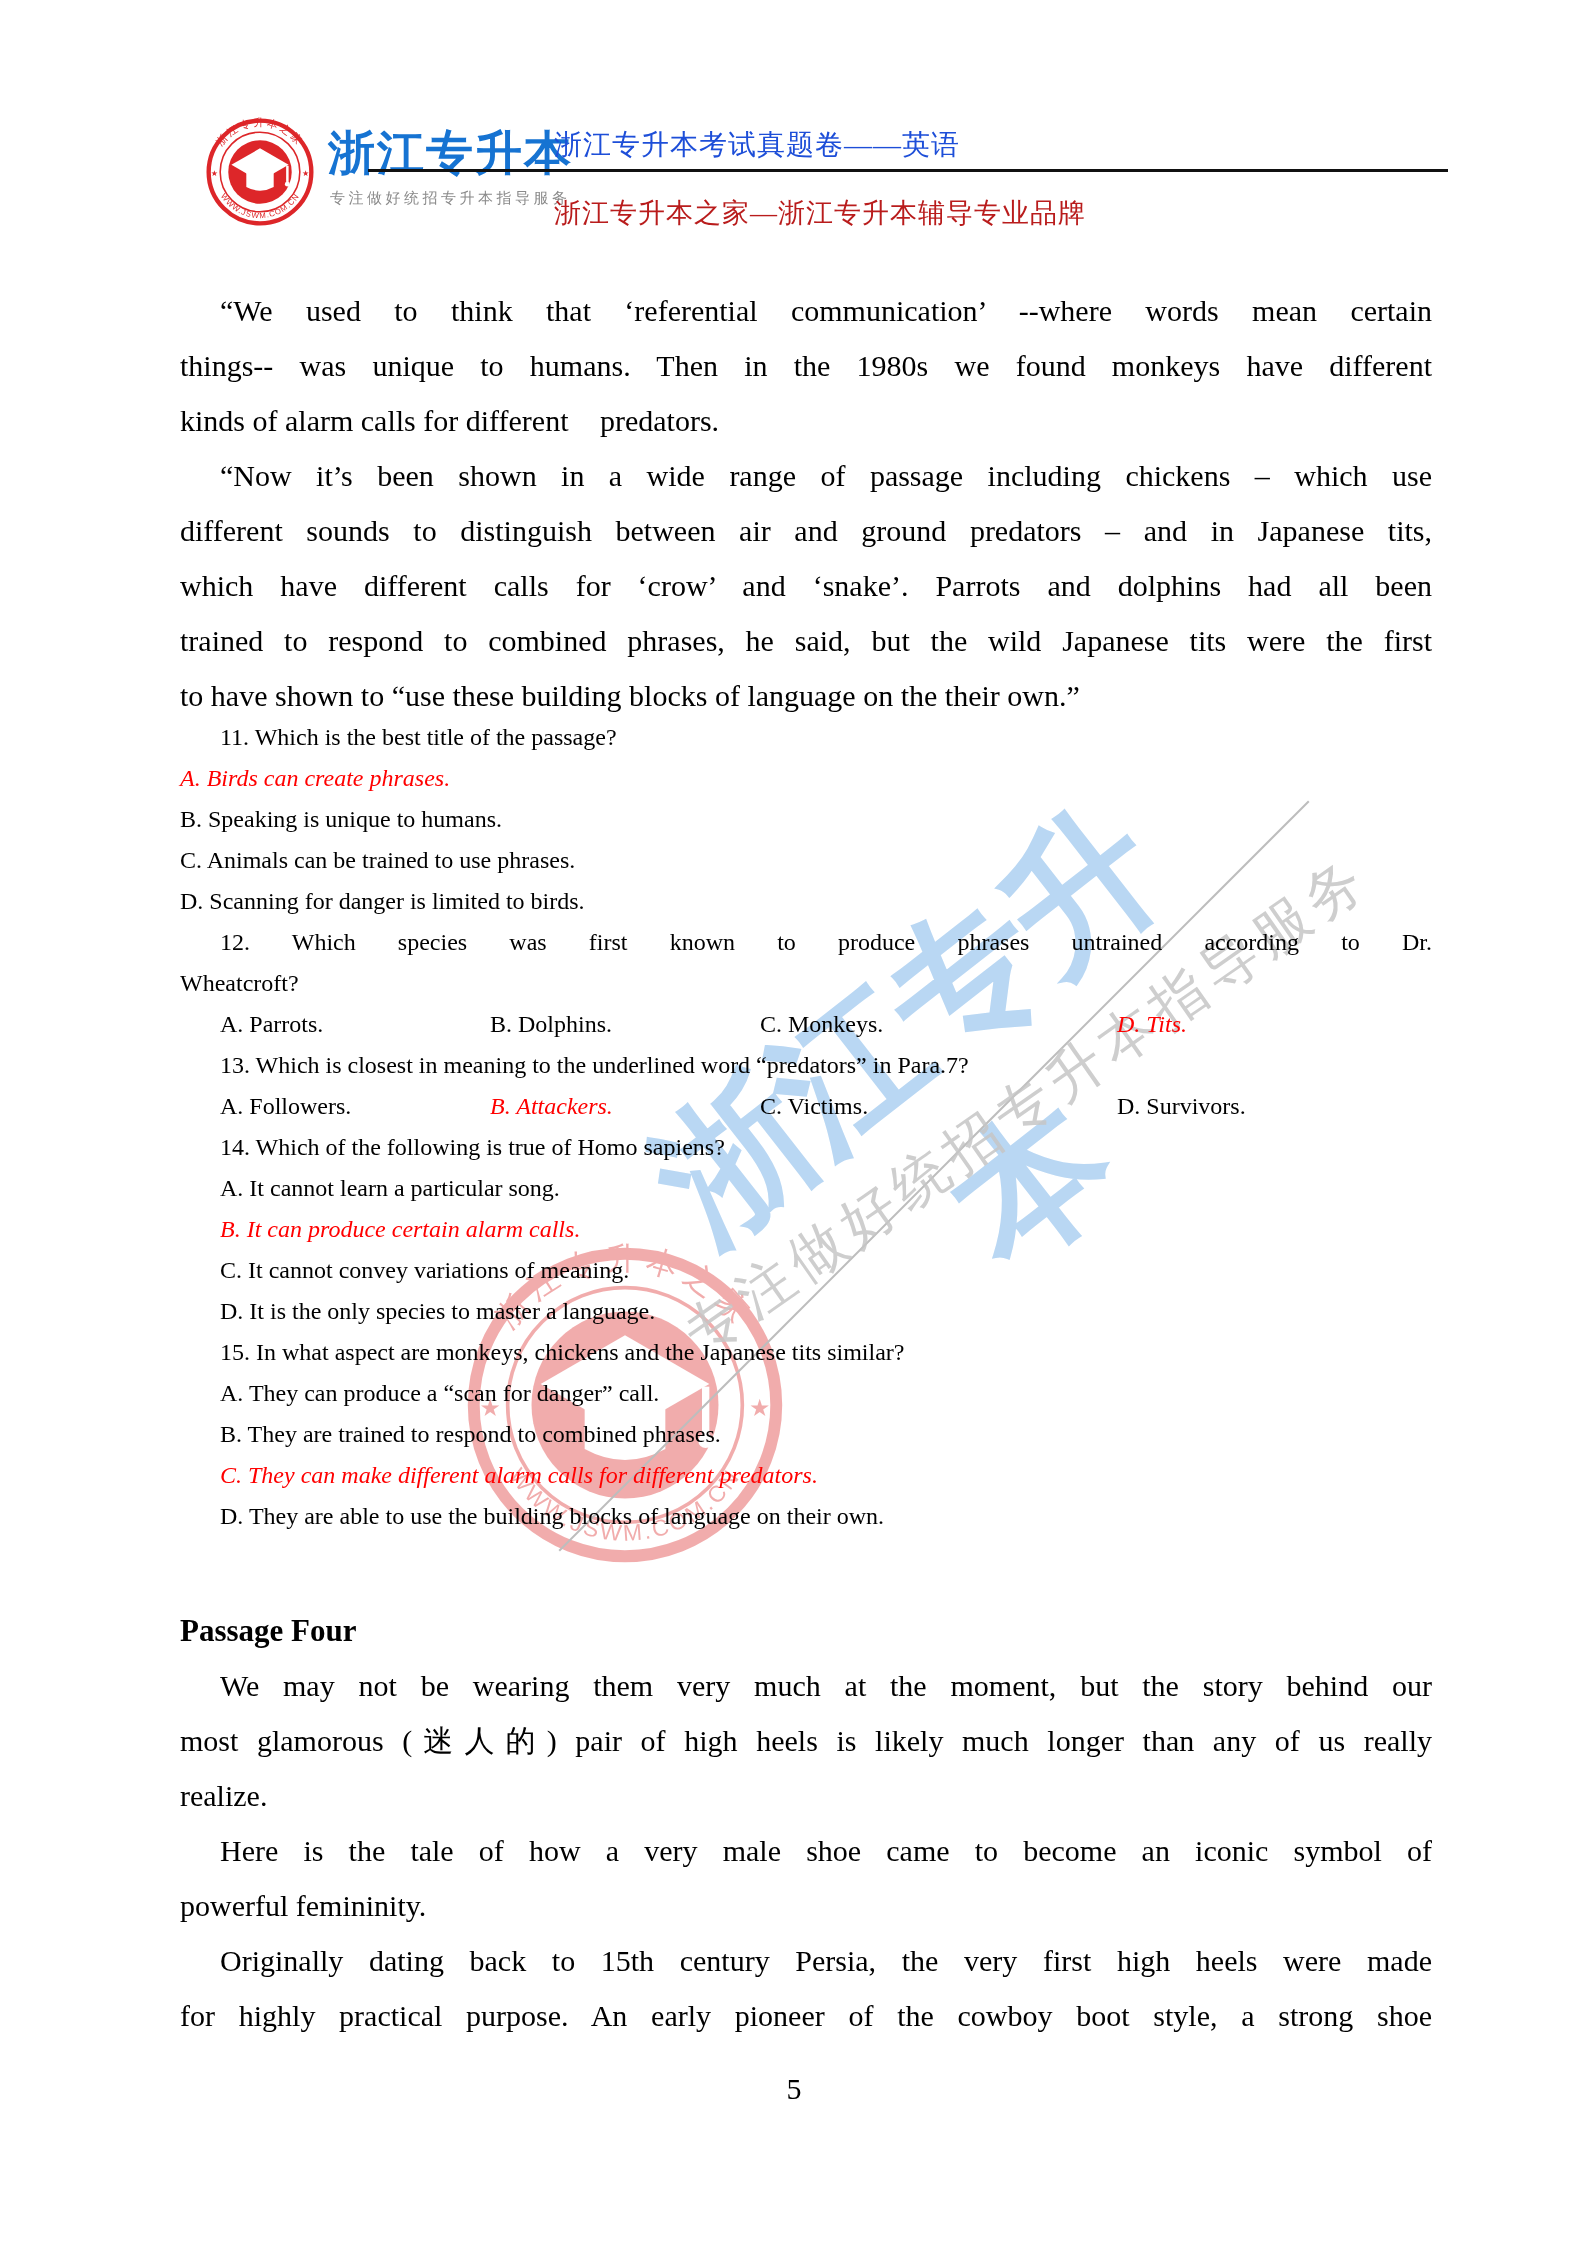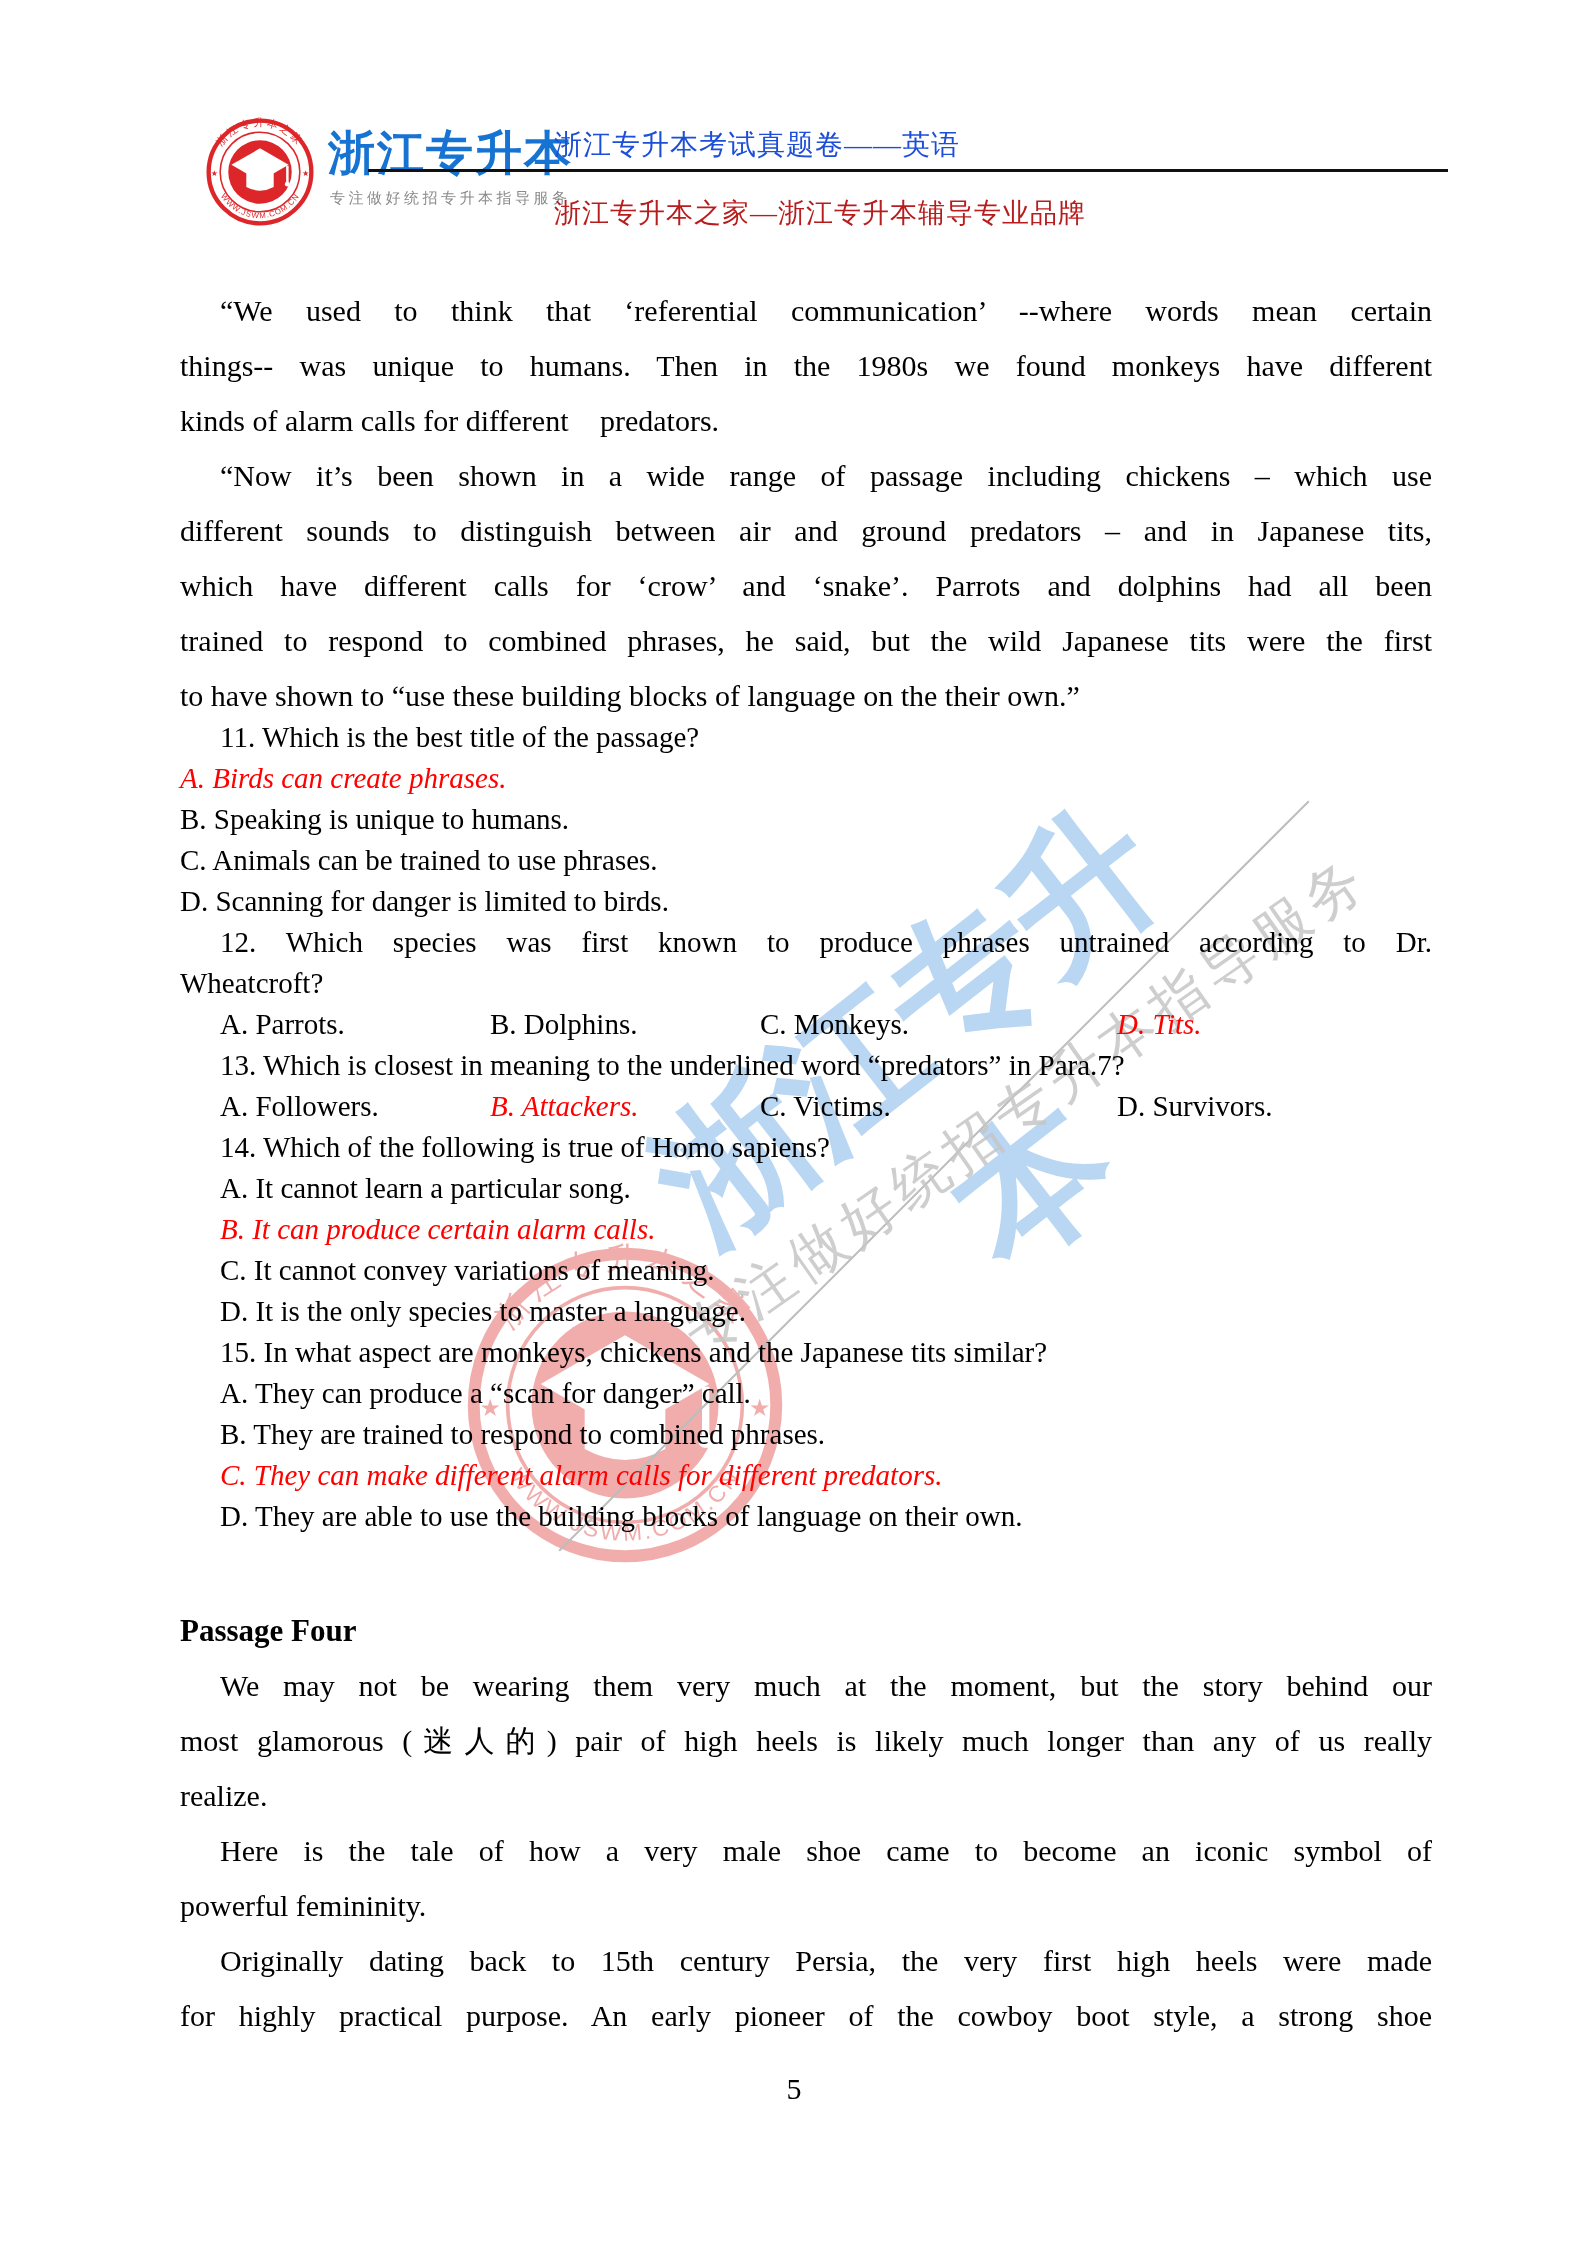--- a/index.html
+++ b/index.html
@@ -25,21 +25,21 @@
   .wm-line{left:404px;top:1175px;width:1060px;height:0;border-top:2px solid #bdbdbd;transform:rotate(-45deg);}
   .wm-seal{left:460px;top:1240px;width:330px;height:330px;opacity:.5;}
   
   .content{position:absolute;left:180px;top:283px;width:1252px;}
   .para .tl{font-size:30px;line-height:55px;white-space:nowrap;text-align:justify;}
   .tl{text-align:justify;}
   .tl.js{text-align-last:justify;}
   .tl.ind{text-indent:40px;}
   .red{color:#ff0000;font-style:italic;}
   .ul{text-underline-offset:7px;text-decoration-thickness:2px;margin-left:24px;}
-  .questions{margin-top:-6px;font-size:29px;}
+  .questions{margin-top:-6px;font-size:24px;}
   .questions .tl{line-height:41px;white-space:nowrap;}
   .opt-row{display:flex;line-height:41px;padding-left:40px;}
   .oc1,.oc2{width:270px;}
   .oc3{width:357px;}
   .oc4{flex:1;}
   .p4head{margin-top:66px;font-size:31px;font-weight:bold;line-height:55px;}
   .pagenum{position:absolute;left:0;right:0;top:2072px;text-align:center;font-size:30px;}
 </style>
 </head>
 <body>

